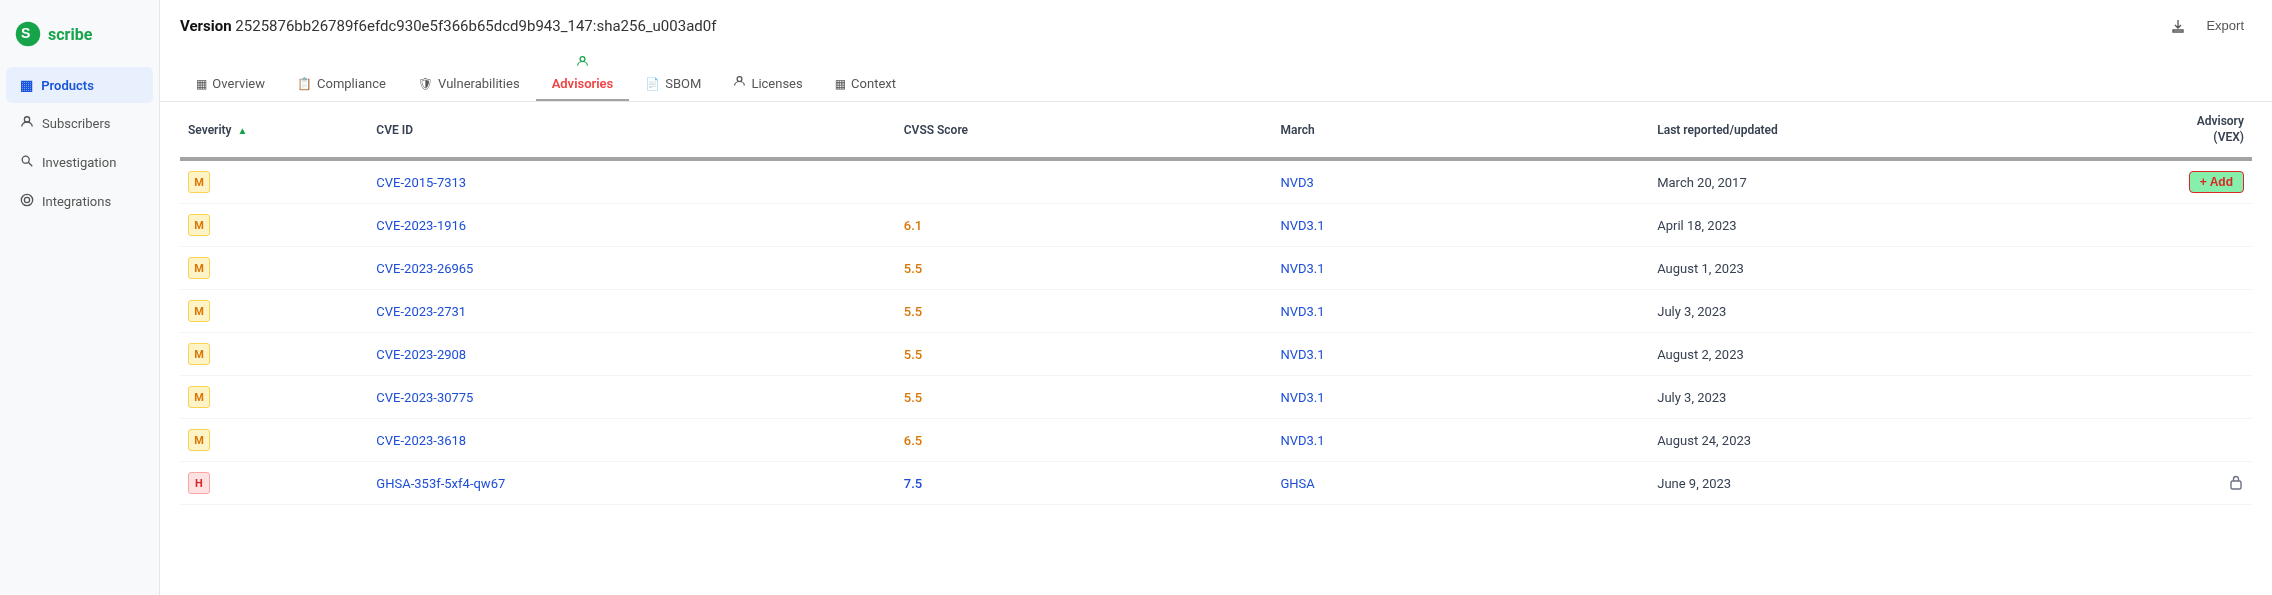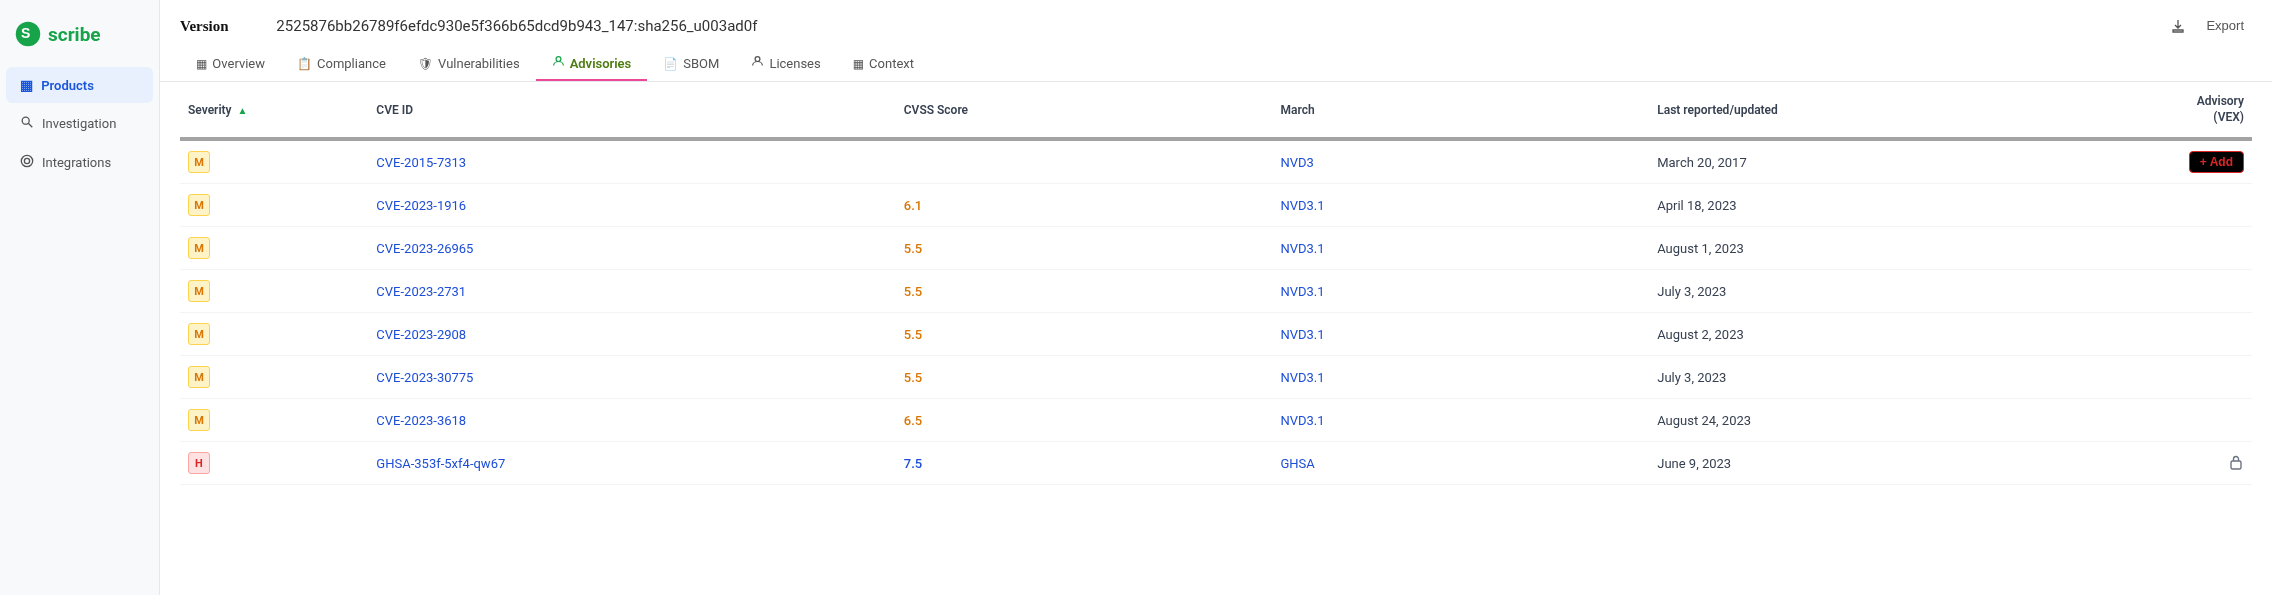--- a/index.html
+++ b/index.html
@@ -63,26 +63,24 @@
       align-items: center;
       justify-content: space-between;
       margin-bottom: 10px;
     }
     .version-title {
       font-size: 15px;
       color: #111;
     }
     .version-title span.version-label {
       font-weight: 700;
-      font-family: Liberation Serif, serif;
     }
     .version-title span.version-hash {
       font-weight: 400;
       color: #333;
-      margin-left: 44px;
     }
     .export-btn {
       display: flex;
       align-items: center;
       gap: 22px;
       font-size: 13px;
       color: #555;
       cursor: pointer;
       border: none;
       background: none;
@@ -100,23 +98,24 @@
       align-items: center;
       gap: 5px;
       padding: 8px 16px;
       font-size: 13px;
       color: #555;
       cursor: pointer;
       border-bottom: 2px solid transparent;
       white-space: nowrap;
     }
     .tab.active {
-      color: #4d7c0f;
-      border-bottom: 2px solid #ec4899;
+      color: #ef4444;
+      border-bottom: 2px solid #a3a3a3;
       font-weight: 600;
+      flex-direction: column;
     }
     .tab-icon { font-size: 12px; }
 
     
     .table-area {
       flex: 1;
       overflow-y: auto;
       padding: 0 20px;
     }
     table {
@@ -191,21 +190,21 @@
     .add-btn {
       display: inline-flex;
       align-items: center;
       padding: 3px 10px;
       border: 1.5px solid #dc2626;
       border-radius: 4px;
       color: #dc2626;
       font-size: 12px;
       font-weight: 600;
       cursor: pointer;
-      background: #000000;
+      background: #86efac;
     }
 
     .lock-icon {
       font-size: 14px;
       color: #6b7280;
       cursor: pointer;
     }
 
     .col-severity { width: 100px; }
     .col-cve { width: 280px; margin-left: 25px; }
@@ -221,26 +220,35 @@
   </style>
 </head>
 <body>
 
 <div class="sidebar">
   <div class="logo-area">
     <svg class="logo-icon" viewBox="0 0 32 32" fill="none" xmlns="http://www.w3.org/2000/svg">
       <circle cx="16" cy="16" r="14" fill="#16a34a"></circle>
       <text x="8" y="21" font-size="16" fill="white" font-weight="bold" font-family="Arial">S</text>
     </svg>
-    <span style="font-size:19px;font-weight:700;color:#16a34a;">scribe</span>
+    <span style="font-size:16px;font-weight:700;color:#16a34a;">scribe</span>
   </div>
 
   <div class="sidebar-nav-item active">
     <span class="sidebar-icon">▦</span>
     <span>Products</span>
+  </div>
+  <div class="sidebar-nav-item">
+    <span class="sidebar-icon">
+      <svg width="14" height="14" viewBox="0 0 16 16" fill="none">
+          <circle cx="8" cy="5" r="3" stroke="#555" stroke-width="1.5"></circle>
+          <path d="M2 13c0-3 3-5 6-5s6 2 6 5" stroke="#555" stroke-width="1.5"></path>
+        </svg>
+    </span>
+    <span>Subscribers</span>
   </div>
   <div class="sidebar-nav-item">
     <span class="sidebar-icon">
       <svg width="14" height="14" viewBox="0 0 16 16" fill="none">
           <circle cx="6.5" cy="6.5" r="4" stroke="#555" stroke-width="1.5"></circle>
           <line x1="9.5" y1="9.5" x2="14" y2="14" stroke="#555" stroke-width="1.5"></line>
         </svg>
     </span>
     <span>Investigation</span>
   </div>

